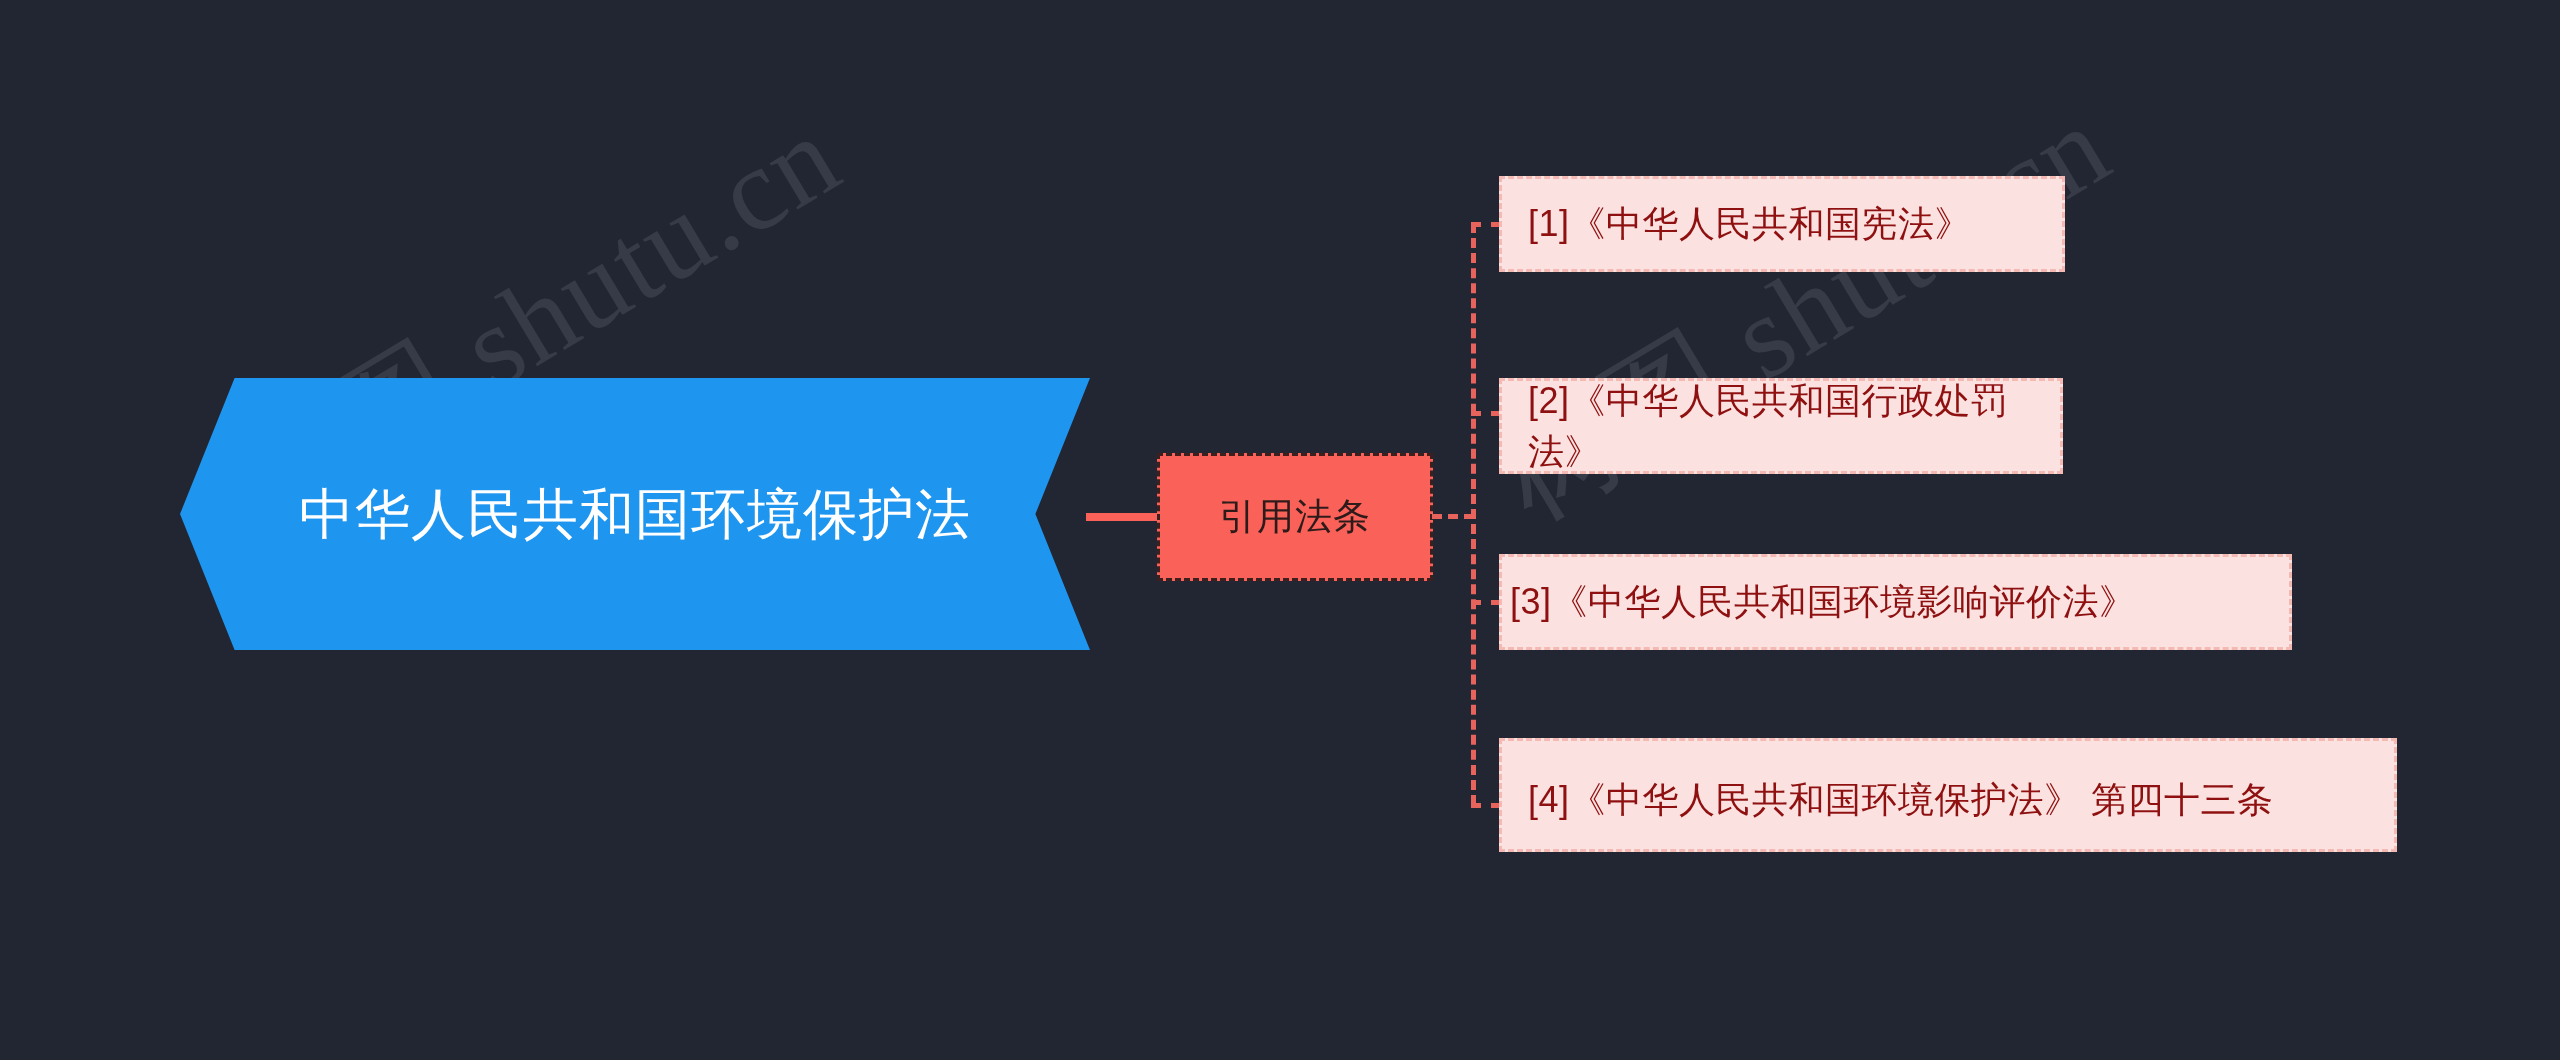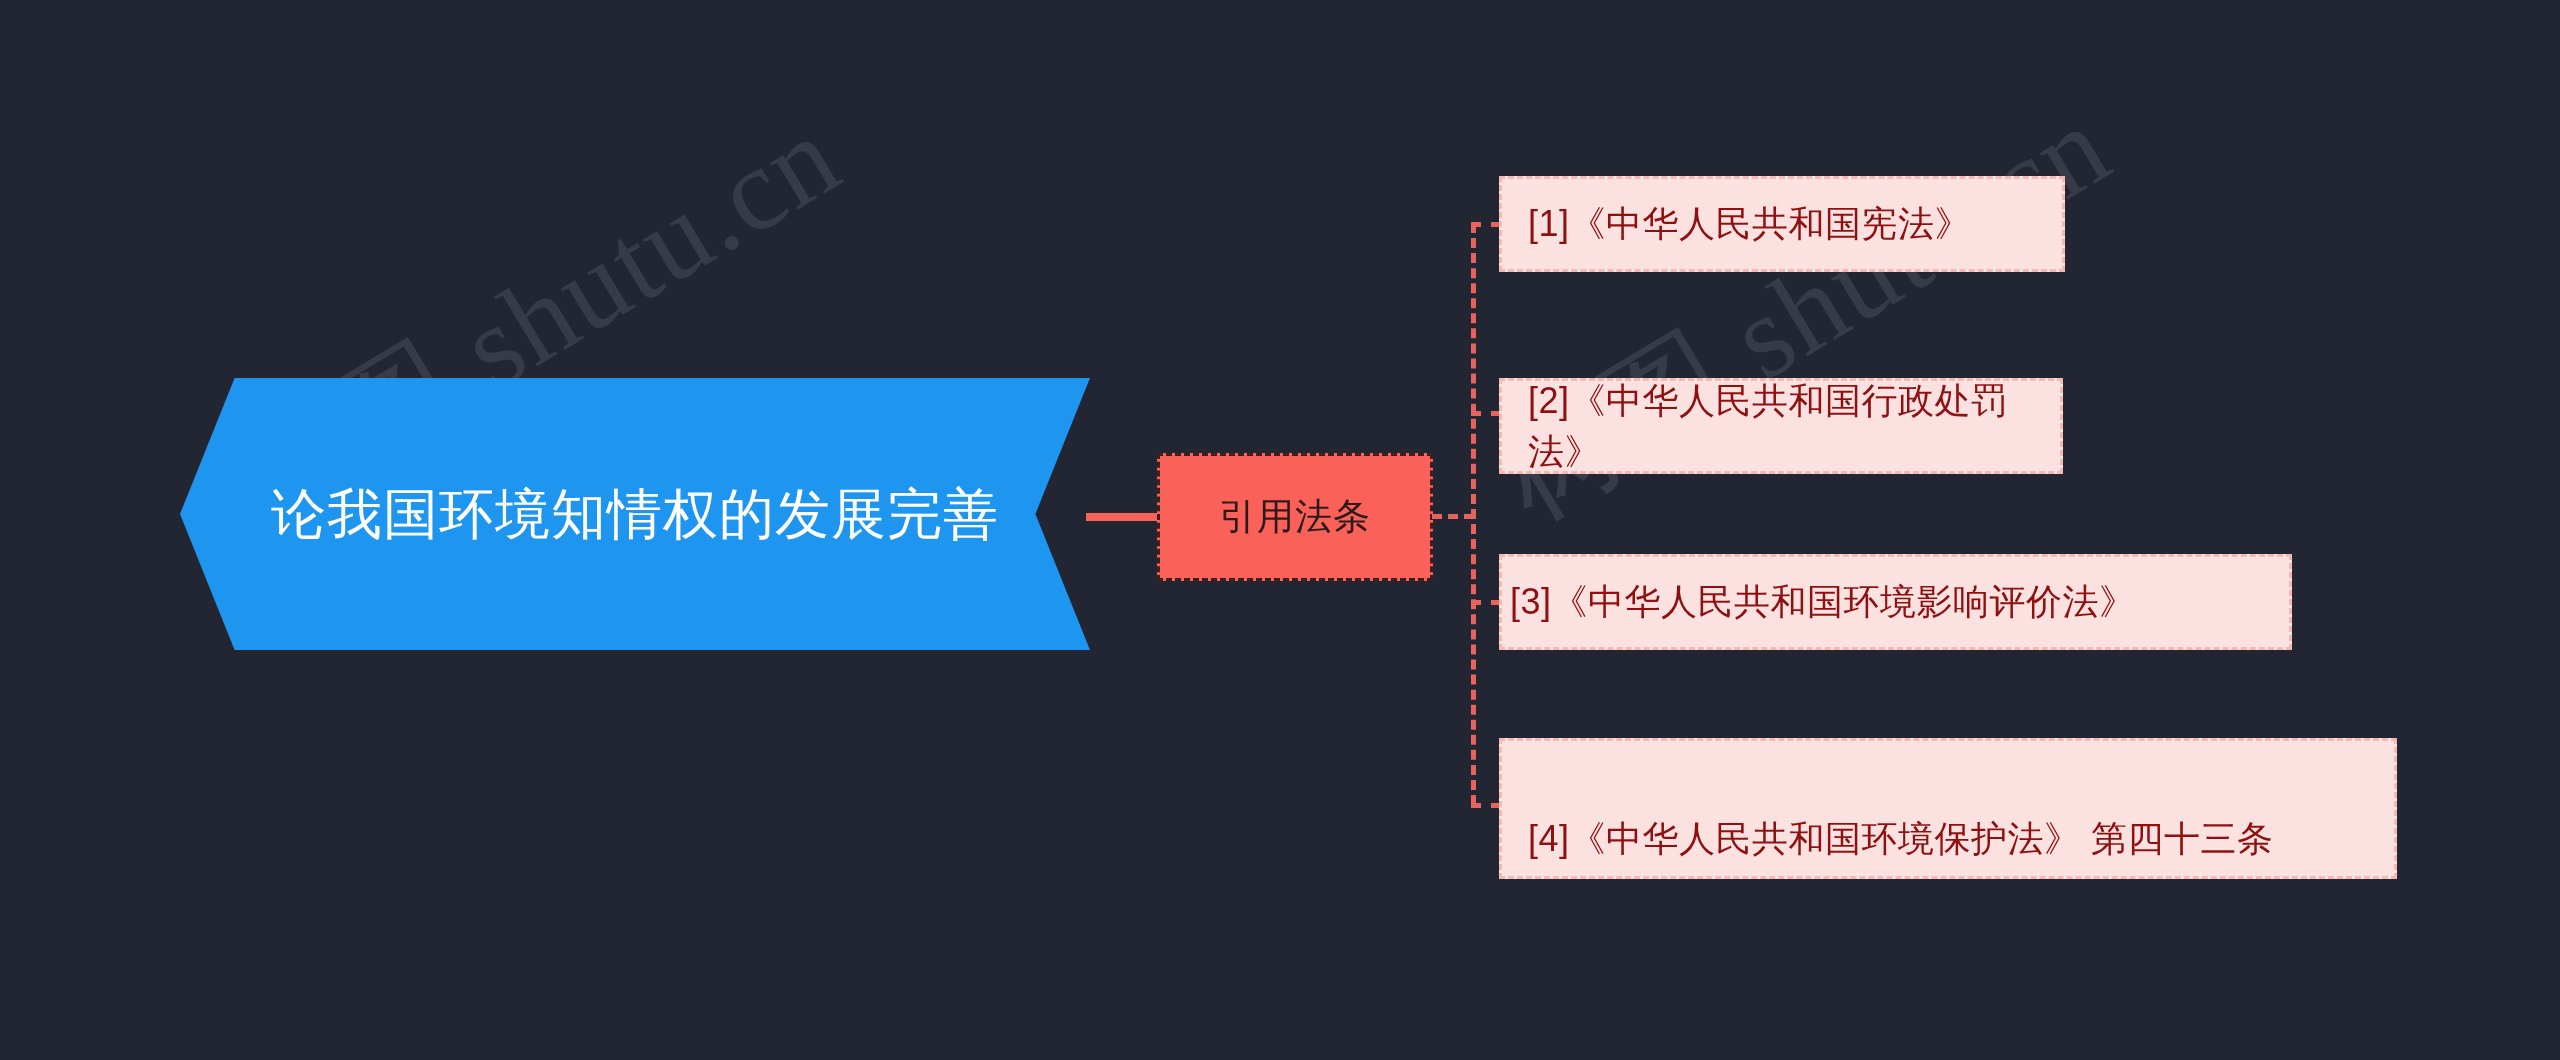--- a/index.html
+++ b/index.html
@@ -146,38 +146,38 @@
   .leaf-label {
     color: #8e1010;
     font-size: 36px;
     line-height: 1.42;
     letter-spacing: 0.5px;
   }
 
   #leaf-0 { left: 1499px; top: 176px; width: 566px; height: 96px; }
   #leaf-1 { left: 1499px; top: 378px; width: 564px; height: 96px; }
   #leaf-2 { left: 1499px; top: 554px; width: 793px; height: 96px; padding-left: 8px; }
-  #leaf-3 { left: 1499px; top: 738px; width: 898px; height: 141px;
-            align-items: flex-end; padding-top: 22px; }
+  #leaf-3 { left: 1499px; top: 738px; width: 898px; height: 114px;
+            align-items: center; padding-top: 22px; }
 
   #stub-0 { top: 222px; }
   #stub-1 { top: 411px; }
   #stub-2 { top: 600px; }
   #stub-3 { top: 803px; }
 </style>
 </head>
 <body>
 
 <div id="canvas">
 
   <div class="watermark" id="watermark-left">树图 shutu.cn</div>
   <div class="watermark" id="watermark-right">树图 shutu.cn</div>
 
   <div id="root-node">
-    <div id="root-label">论我国环境知情权的发展完善</div>
+    <div id="root-label">中华人民共和国环境保护法</div>
   </div>
 
   <div id="edge-root-branch"></div>
 
   <div id="branch-node">
     <div id="branch-label">引用法条</div>
   </div>
 
   <div id="edge-branch-spine"></div>
 

